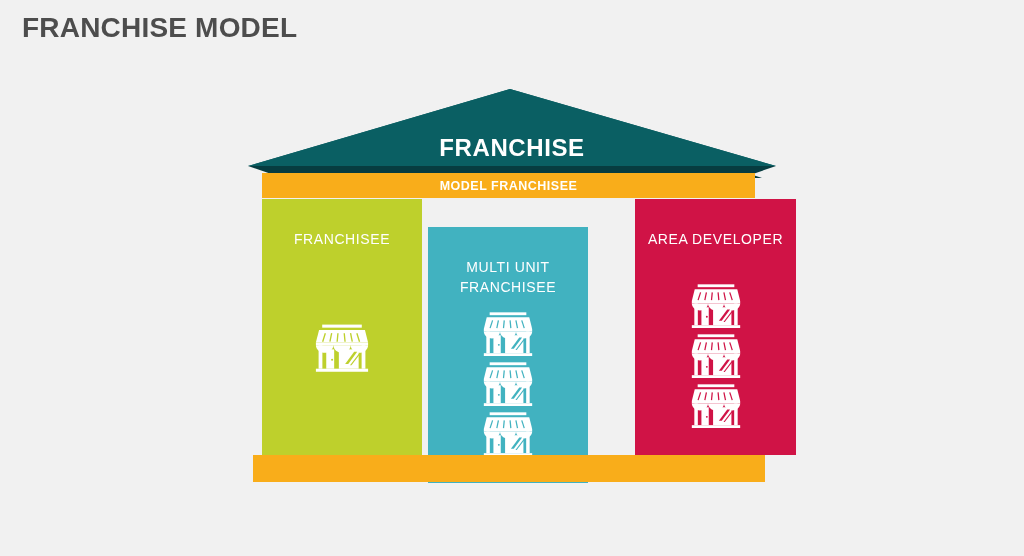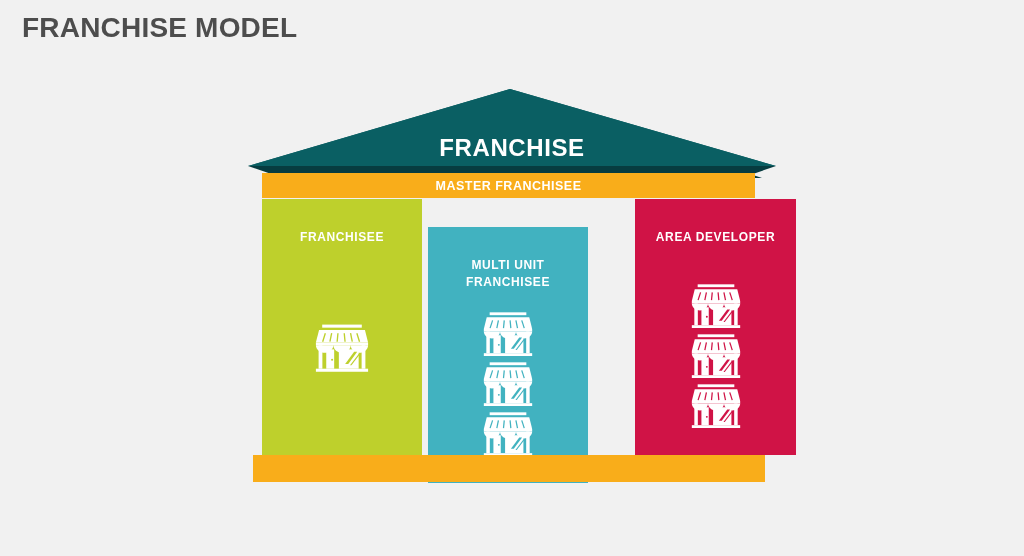--- a/index.html
+++ b/index.html
@@ -110,22 +110,22 @@
     flex-direction: column;
     align-items: center;
   }
   .column.c0 { left: 0px;   width: 160px; background: #bed02c; }
   .column.c1 { left: 166px; width: 160px; background: #41b2c0; }
   .column.c2 { left: 332px; width: 161px; background: #d01346; }
 
   .column-label {
     margin-top: 30px;
     text-align: center;
-    font-size: 12px;
-    font-weight: bold;
+    font-size: 14px;
+    font-weight: normal;
     color: #ffffff;
     letter-spacing: 0.6px;
     line-height: 1.45;
     white-space: pre-line;
   }
 
   .icon-stack {
     position: absolute;
     left: 0;
     width: 100%;
@@ -168,21 +168,21 @@
         <polygon points="264,3 530,80 2,80" fill="#0a5f63"></polygon>
         <polygon points="264,3 530,80 2,80" fill="#0a5f63"></polygon>
         <polygon points="16,80 516,80 532,92 0,92" fill="#0a5f63" opacity="0"></polygon>
         <path d="M 2,80 L 530,80 L 498,91 L 34,91 Z" fill="#073c40"></path>
         <path d="M 34,86 L 498,86 L 516,92 L 16,92 Z" fill="#073c40"></path>
       </svg>
       <div class="roof-label">FRANCHISE</div>
     </div>
 
     <div class="master-band" style="background: rgb(249, 173, 26);">
-      <span class="master-band-label">MASTER FRANCHISEE</span>
+      <span class="master-band-label">MODEL FRANCHISEE</span>
     </div>
 
     <div class="columns">
 
       <div class="column c0" style="background: rgb(190, 208, 44);">
         <div class="column-label">FRANCHISEE</div>
         <div class="icon-stack">
           <svg class="shop-icon" viewBox="0 0 64 60" xmlns="http://www.w3.org/2000/svg">
             <g fill="#ffffff">
               <rect x="10" y="4" width="44" height="3.4"></rect>

